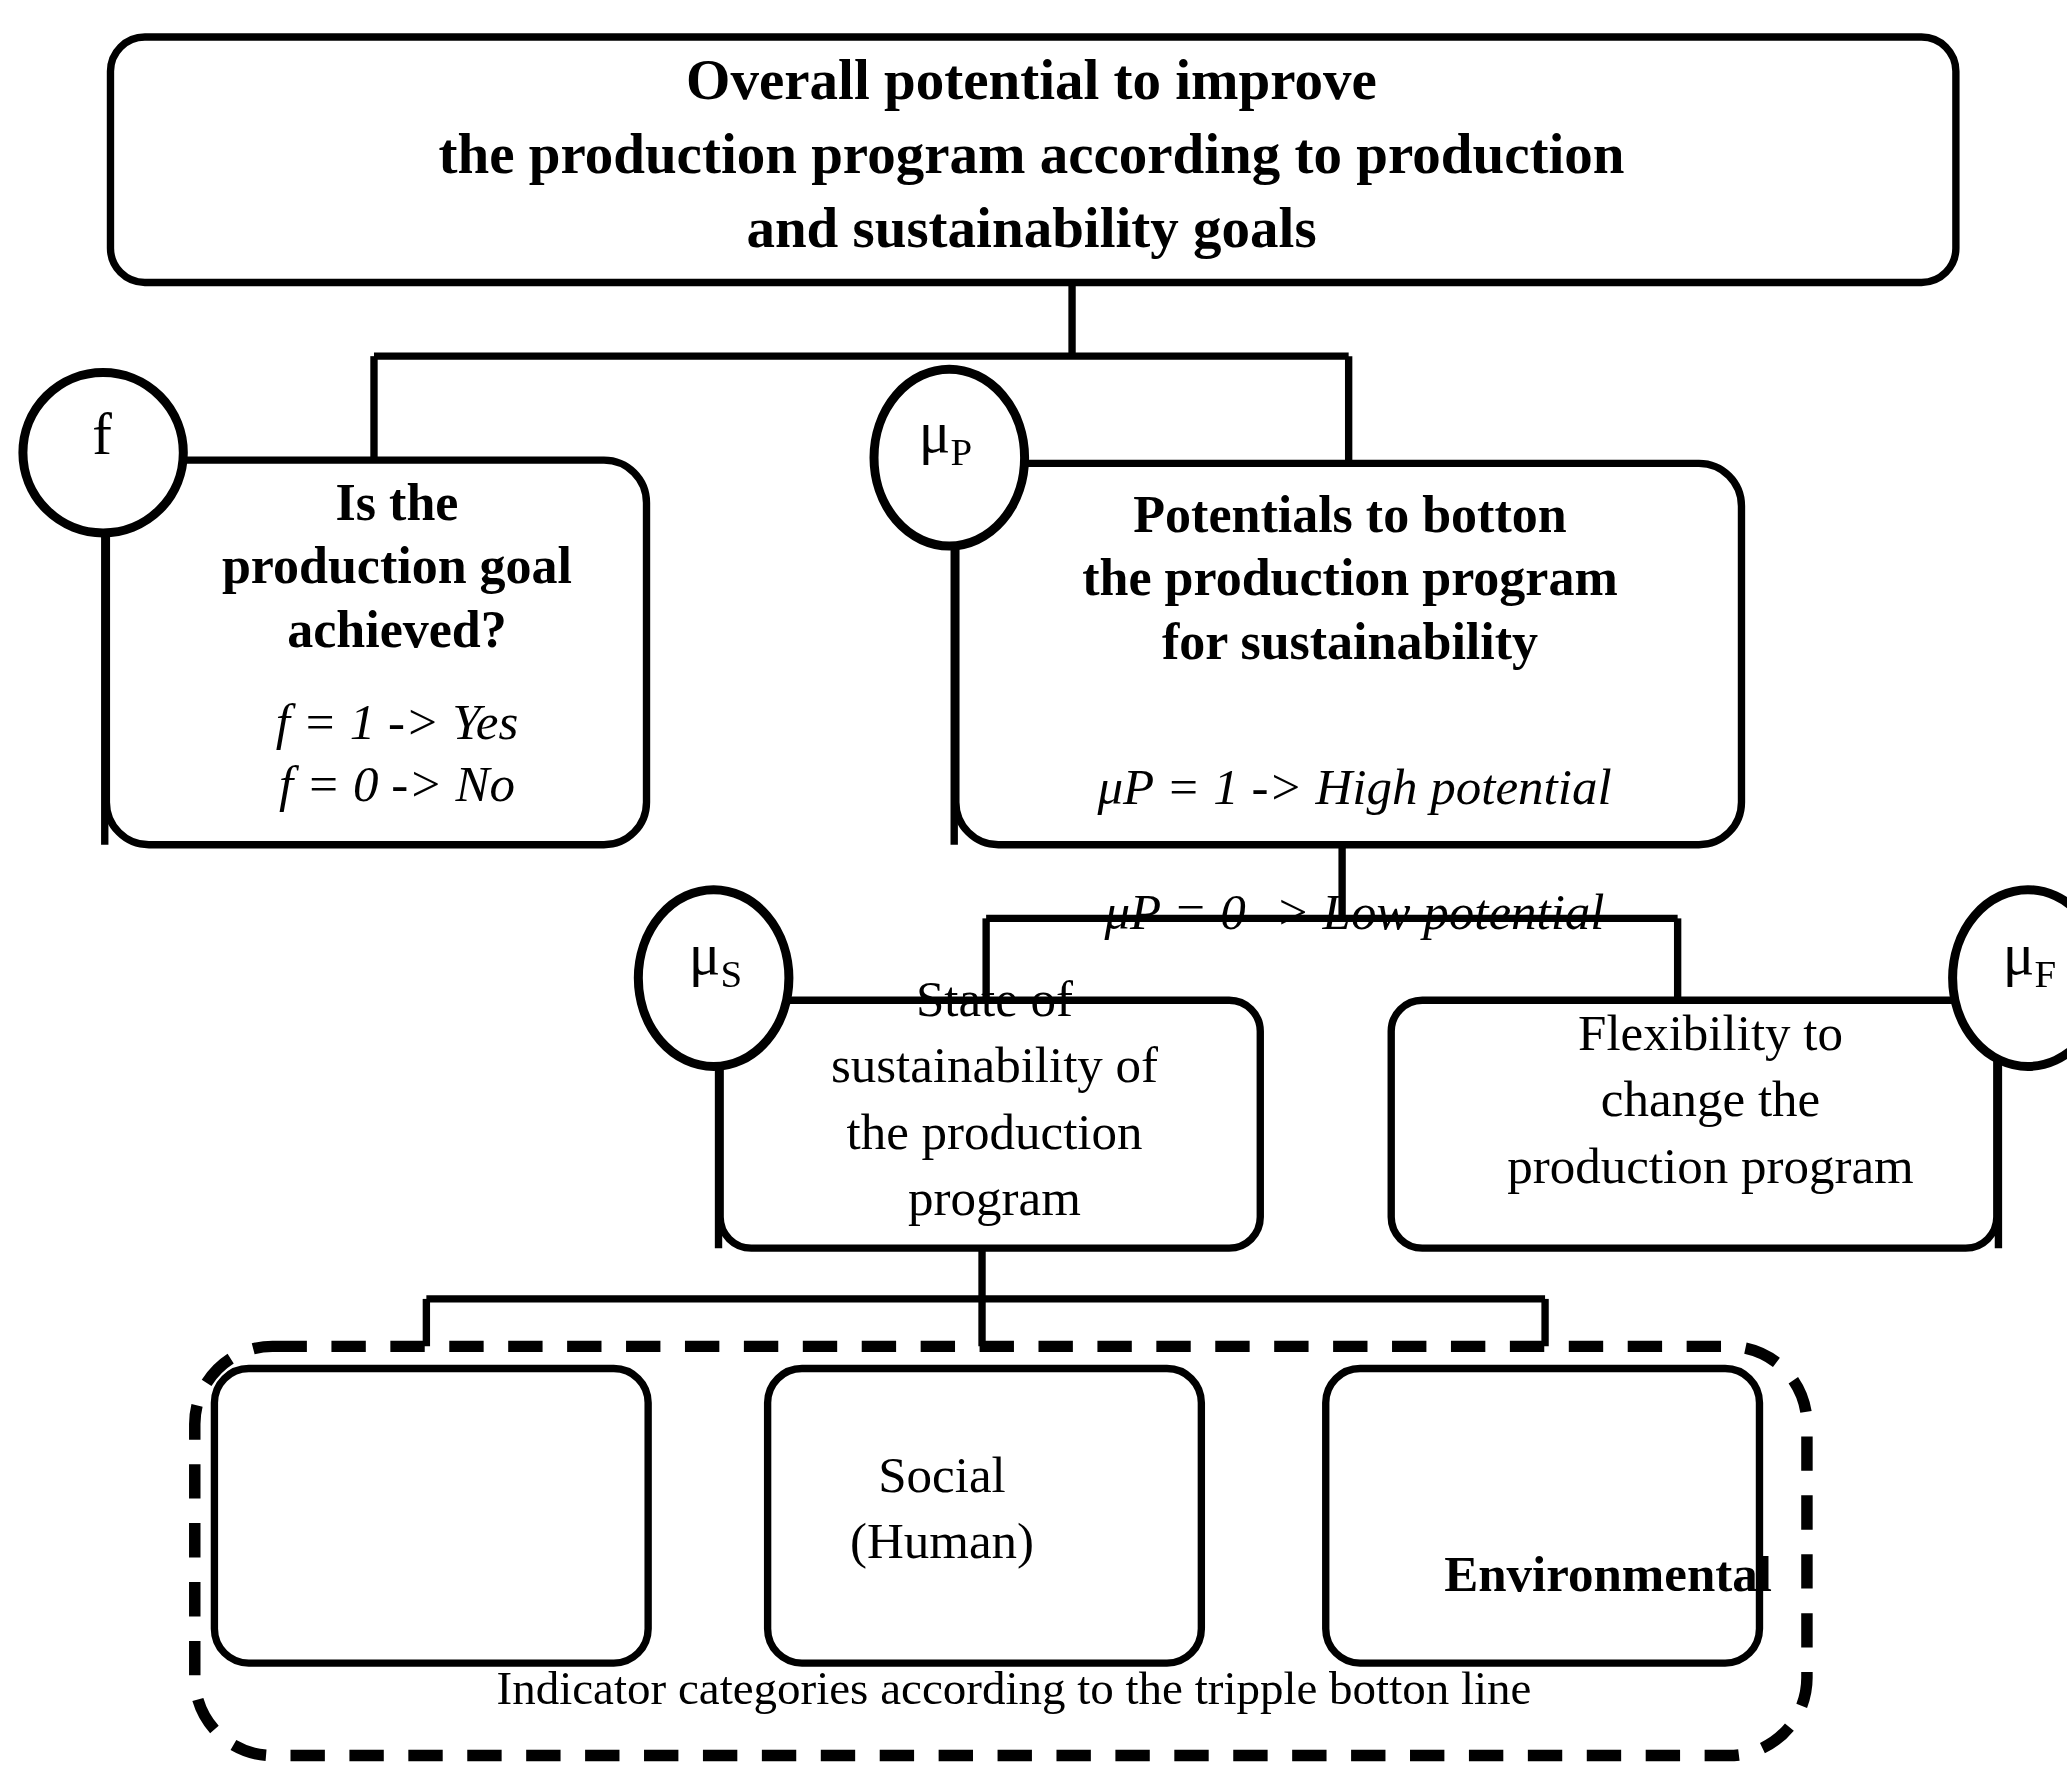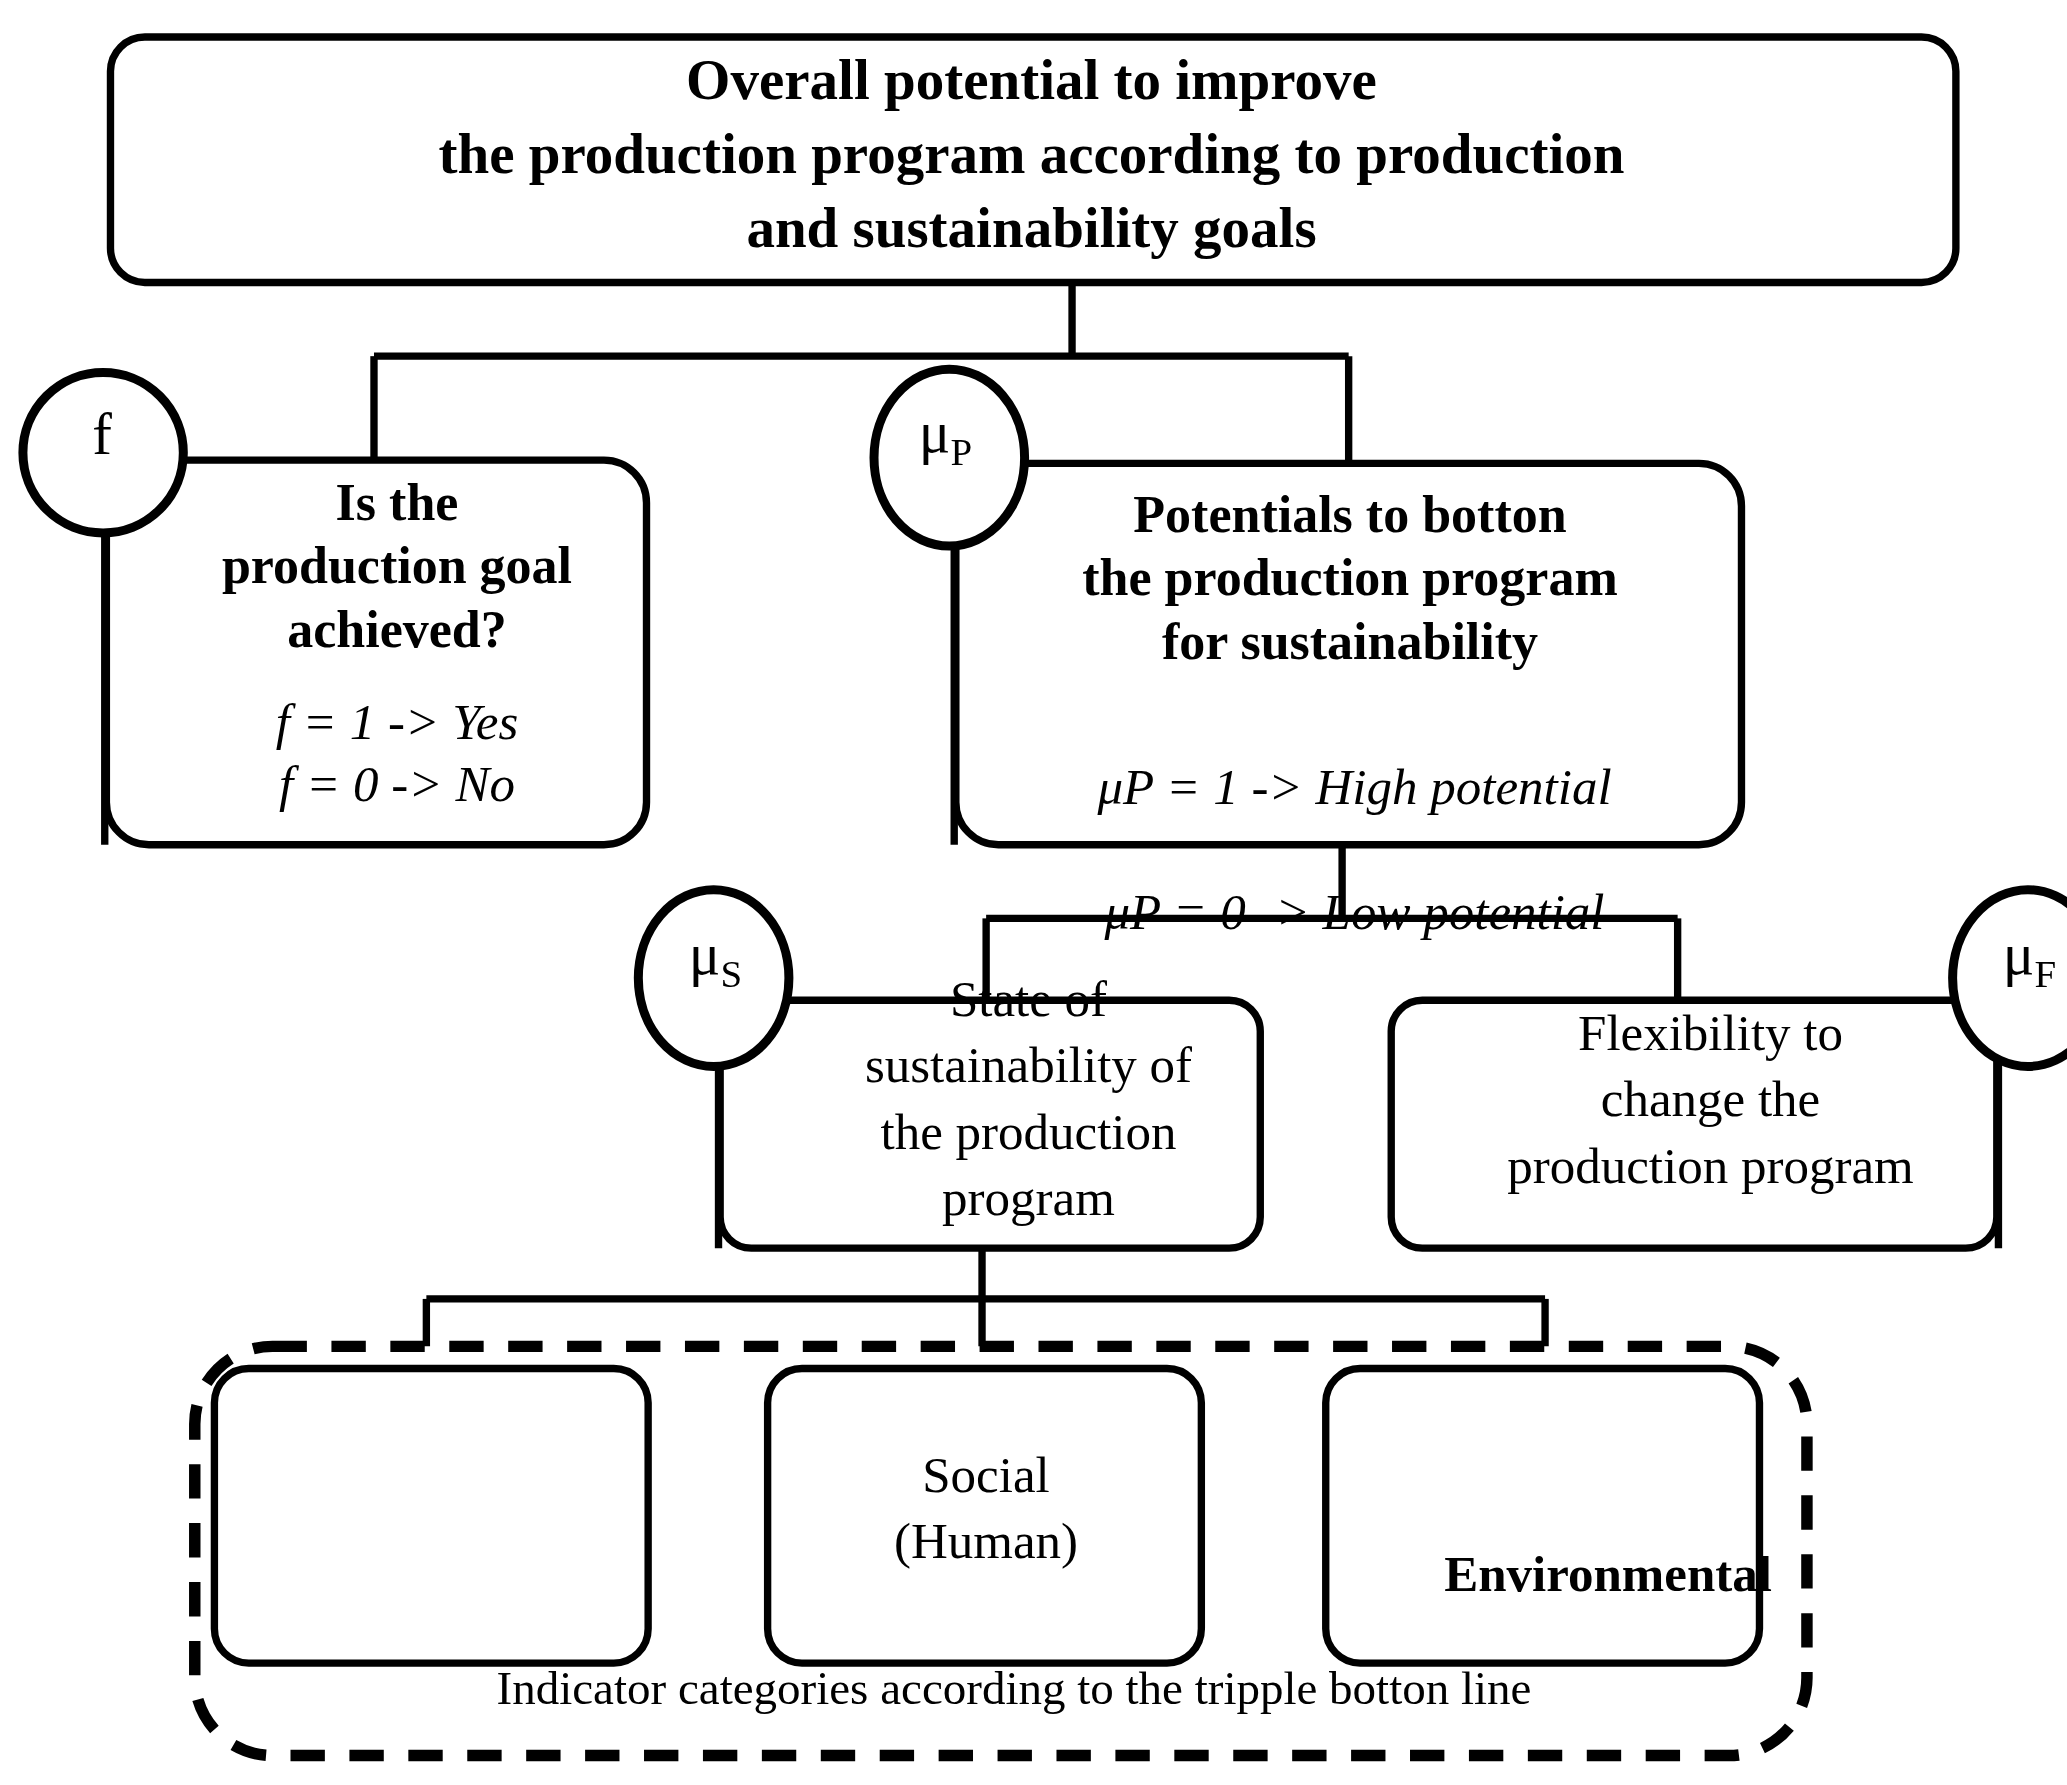--- a/index.html
+++ b/index.html
@@ -35,24 +35,24 @@
   .bold  { font-weight: 700; }
   .ital  { font-style: italic; }
   .reg   { font-weight: 400; }
 
   
   #t-root      { left:115px;  top:43px;   width:1833px; font-size:57px;  font-weight:700; line-height:1.30; }
   #t-goal-h    { left:131px;  top:471px;  width:532px;  font-size:52px;  font-weight:700; line-height:1.22; }
   #t-goal-m    { left:131px;  top:691px;  width:532px;  font-size:51px;  font-style:italic; line-height:1.22; }
   #t-pot-h     { left:994px; top:483px;  width:712px;  font-size:52px;  font-weight:700; line-height:1.22; }
   #t-pot-m     { left:974px; top:694px;  width:761px;  font-size:51px;  font-style:italic; line-height:1.22; }
-  #t-state     { left:775px;  top:966px; width:507px;  font-size:51px;  font-weight:400; line-height:1.30; }
+  #t-state     { left:741px;  top:966px; width:507px;  font-size:51px;  font-weight:400; line-height:1.30; }
   #t-flex      { left:1424px; top:1000px; width:573px;  font-size:51px;  font-weight:400; line-height:1.30; }
   #t-econ      { left:217px;  top:1481px; width:426px;  font-size:51px;  font-weight:400; }
-  #t-social    { left:773px;  top:1442px; width:426px;  font-size:51px;  font-weight:400; line-height:1.30; }
+  #t-social    { left:729px;  top:1442px; width:426px;  font-size:51px;  font-weight:400; line-height:1.30; }
   #t-env       { left:1330px; top:1544px; width:442px;  font-size:51px;  font-weight:700;text-align:right; }
   #t-caption   { left:245px;  top:1661px; width:1538px; font-size:47px;  font-weight:400; }
 
   
   .node-label {
     position: absolute;
     text-align: center;
     color: #000;
     font-family: "Liberation Serif", "DejaVu Serif", serif;
     font-size: 59px;

